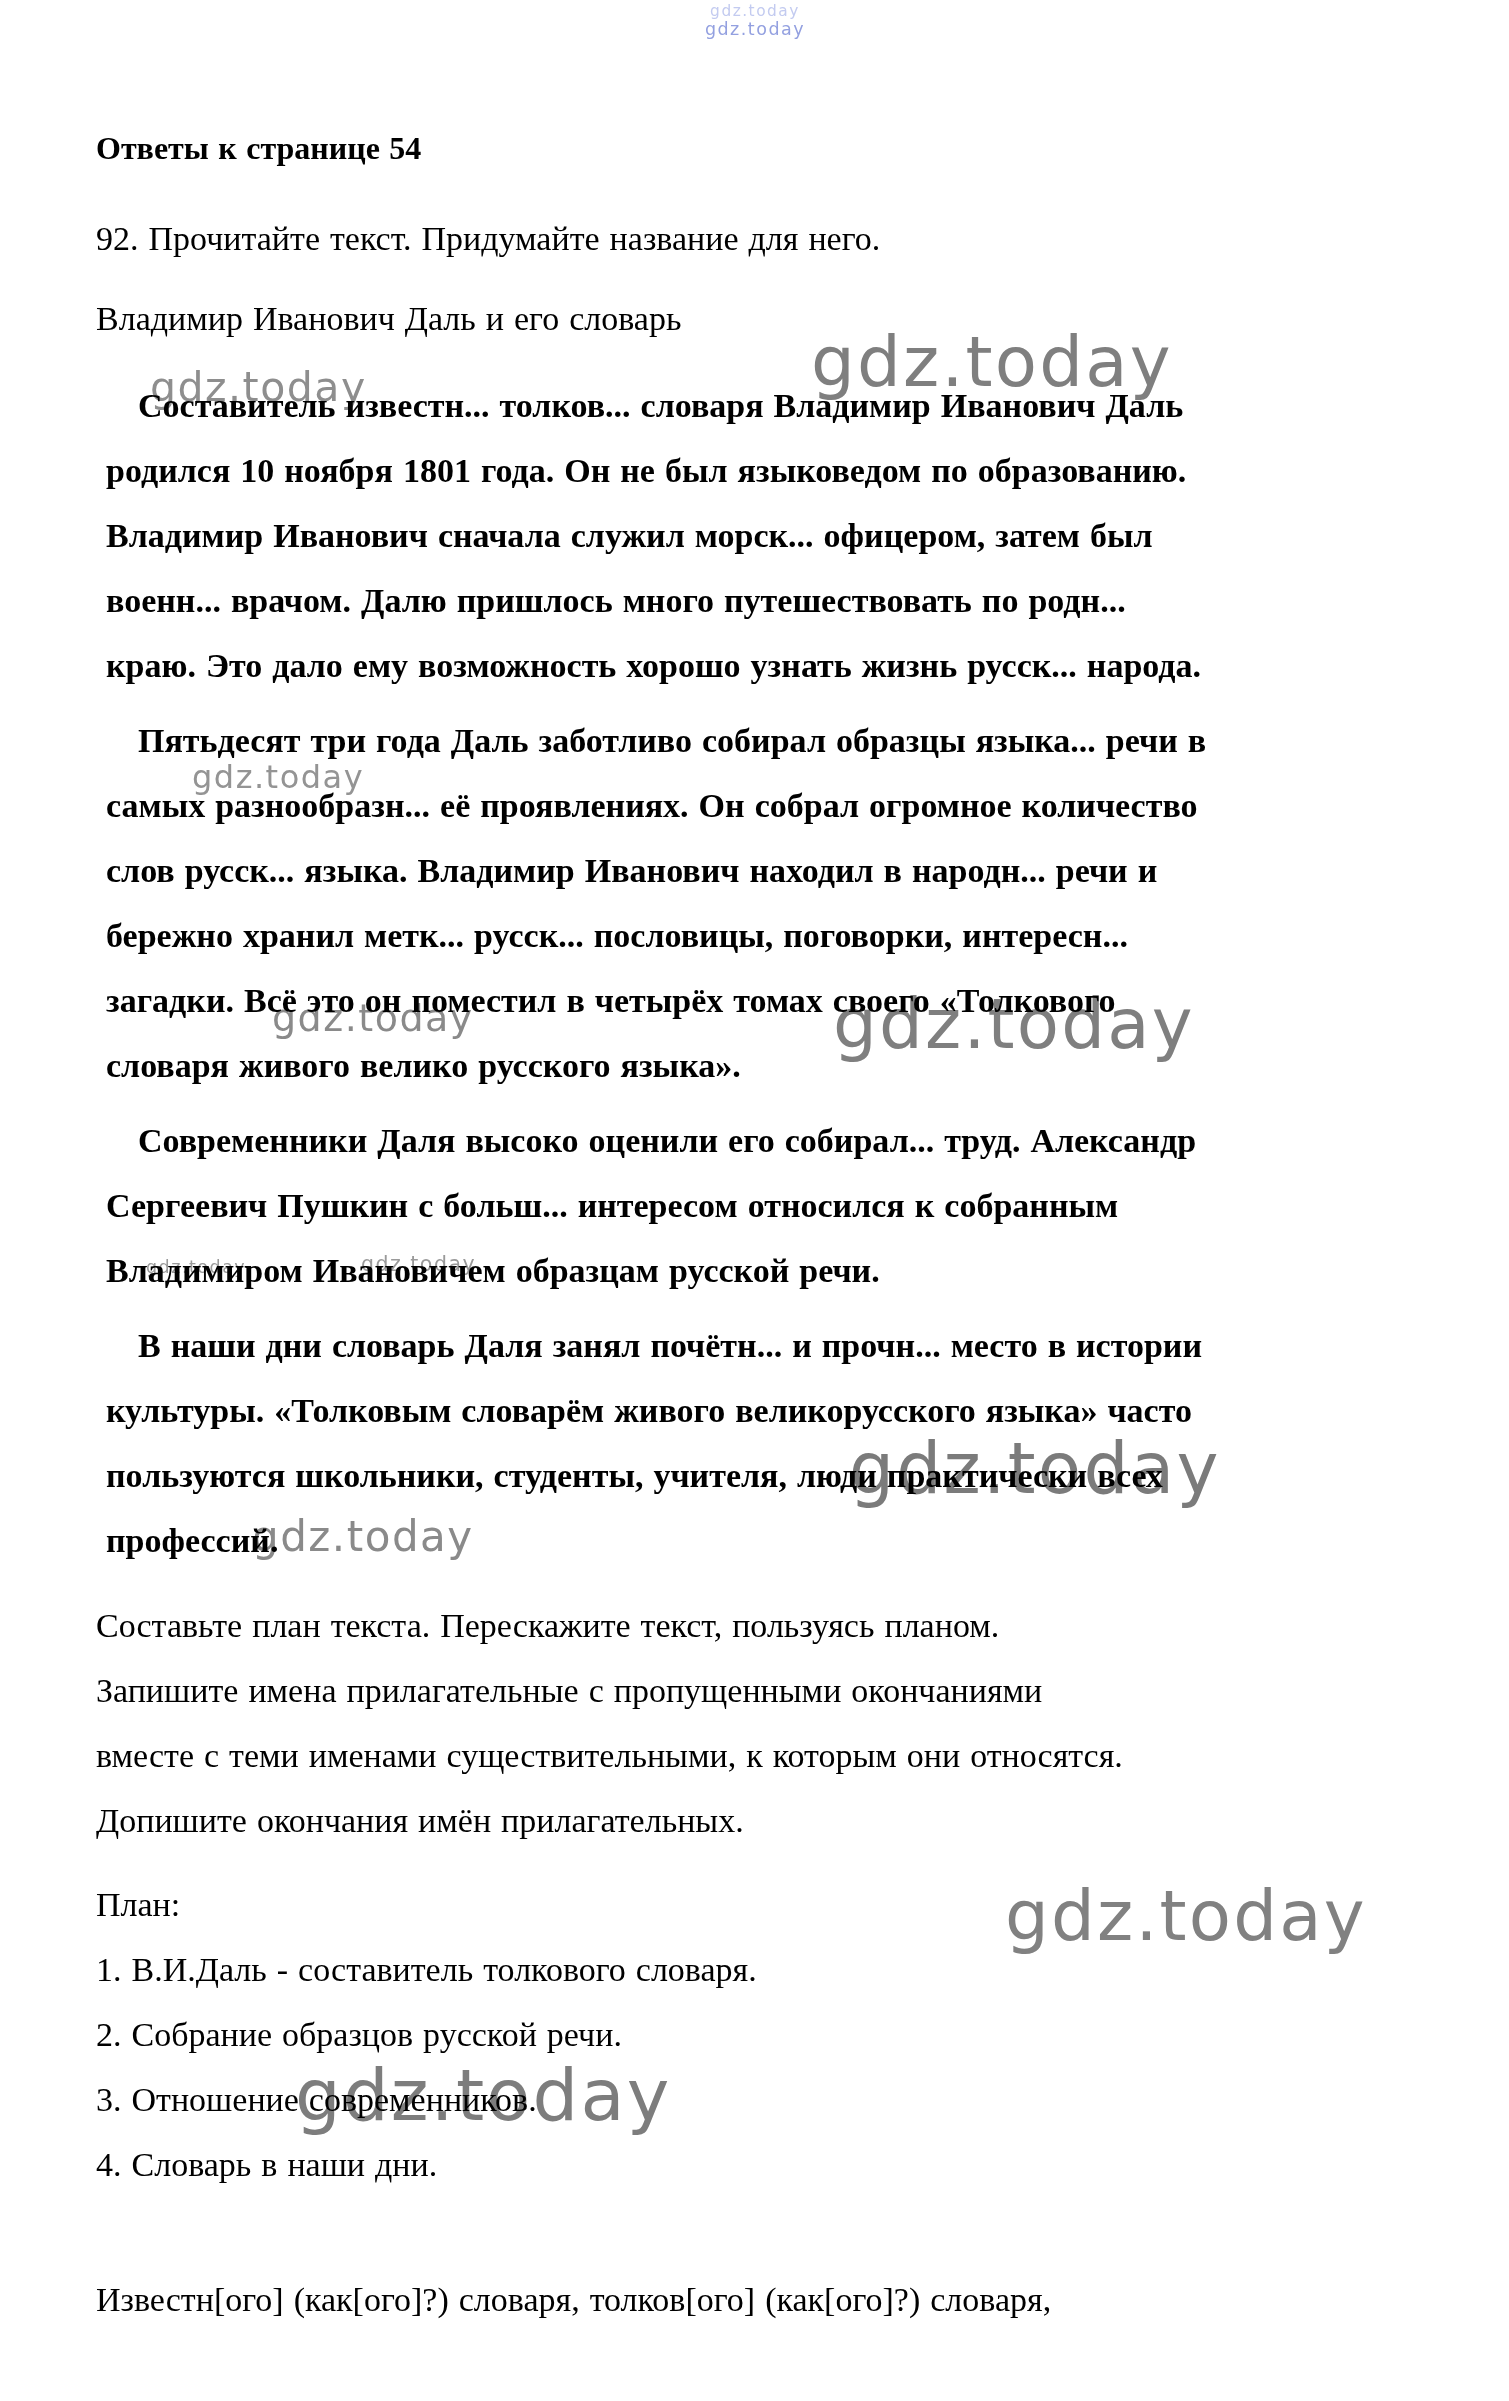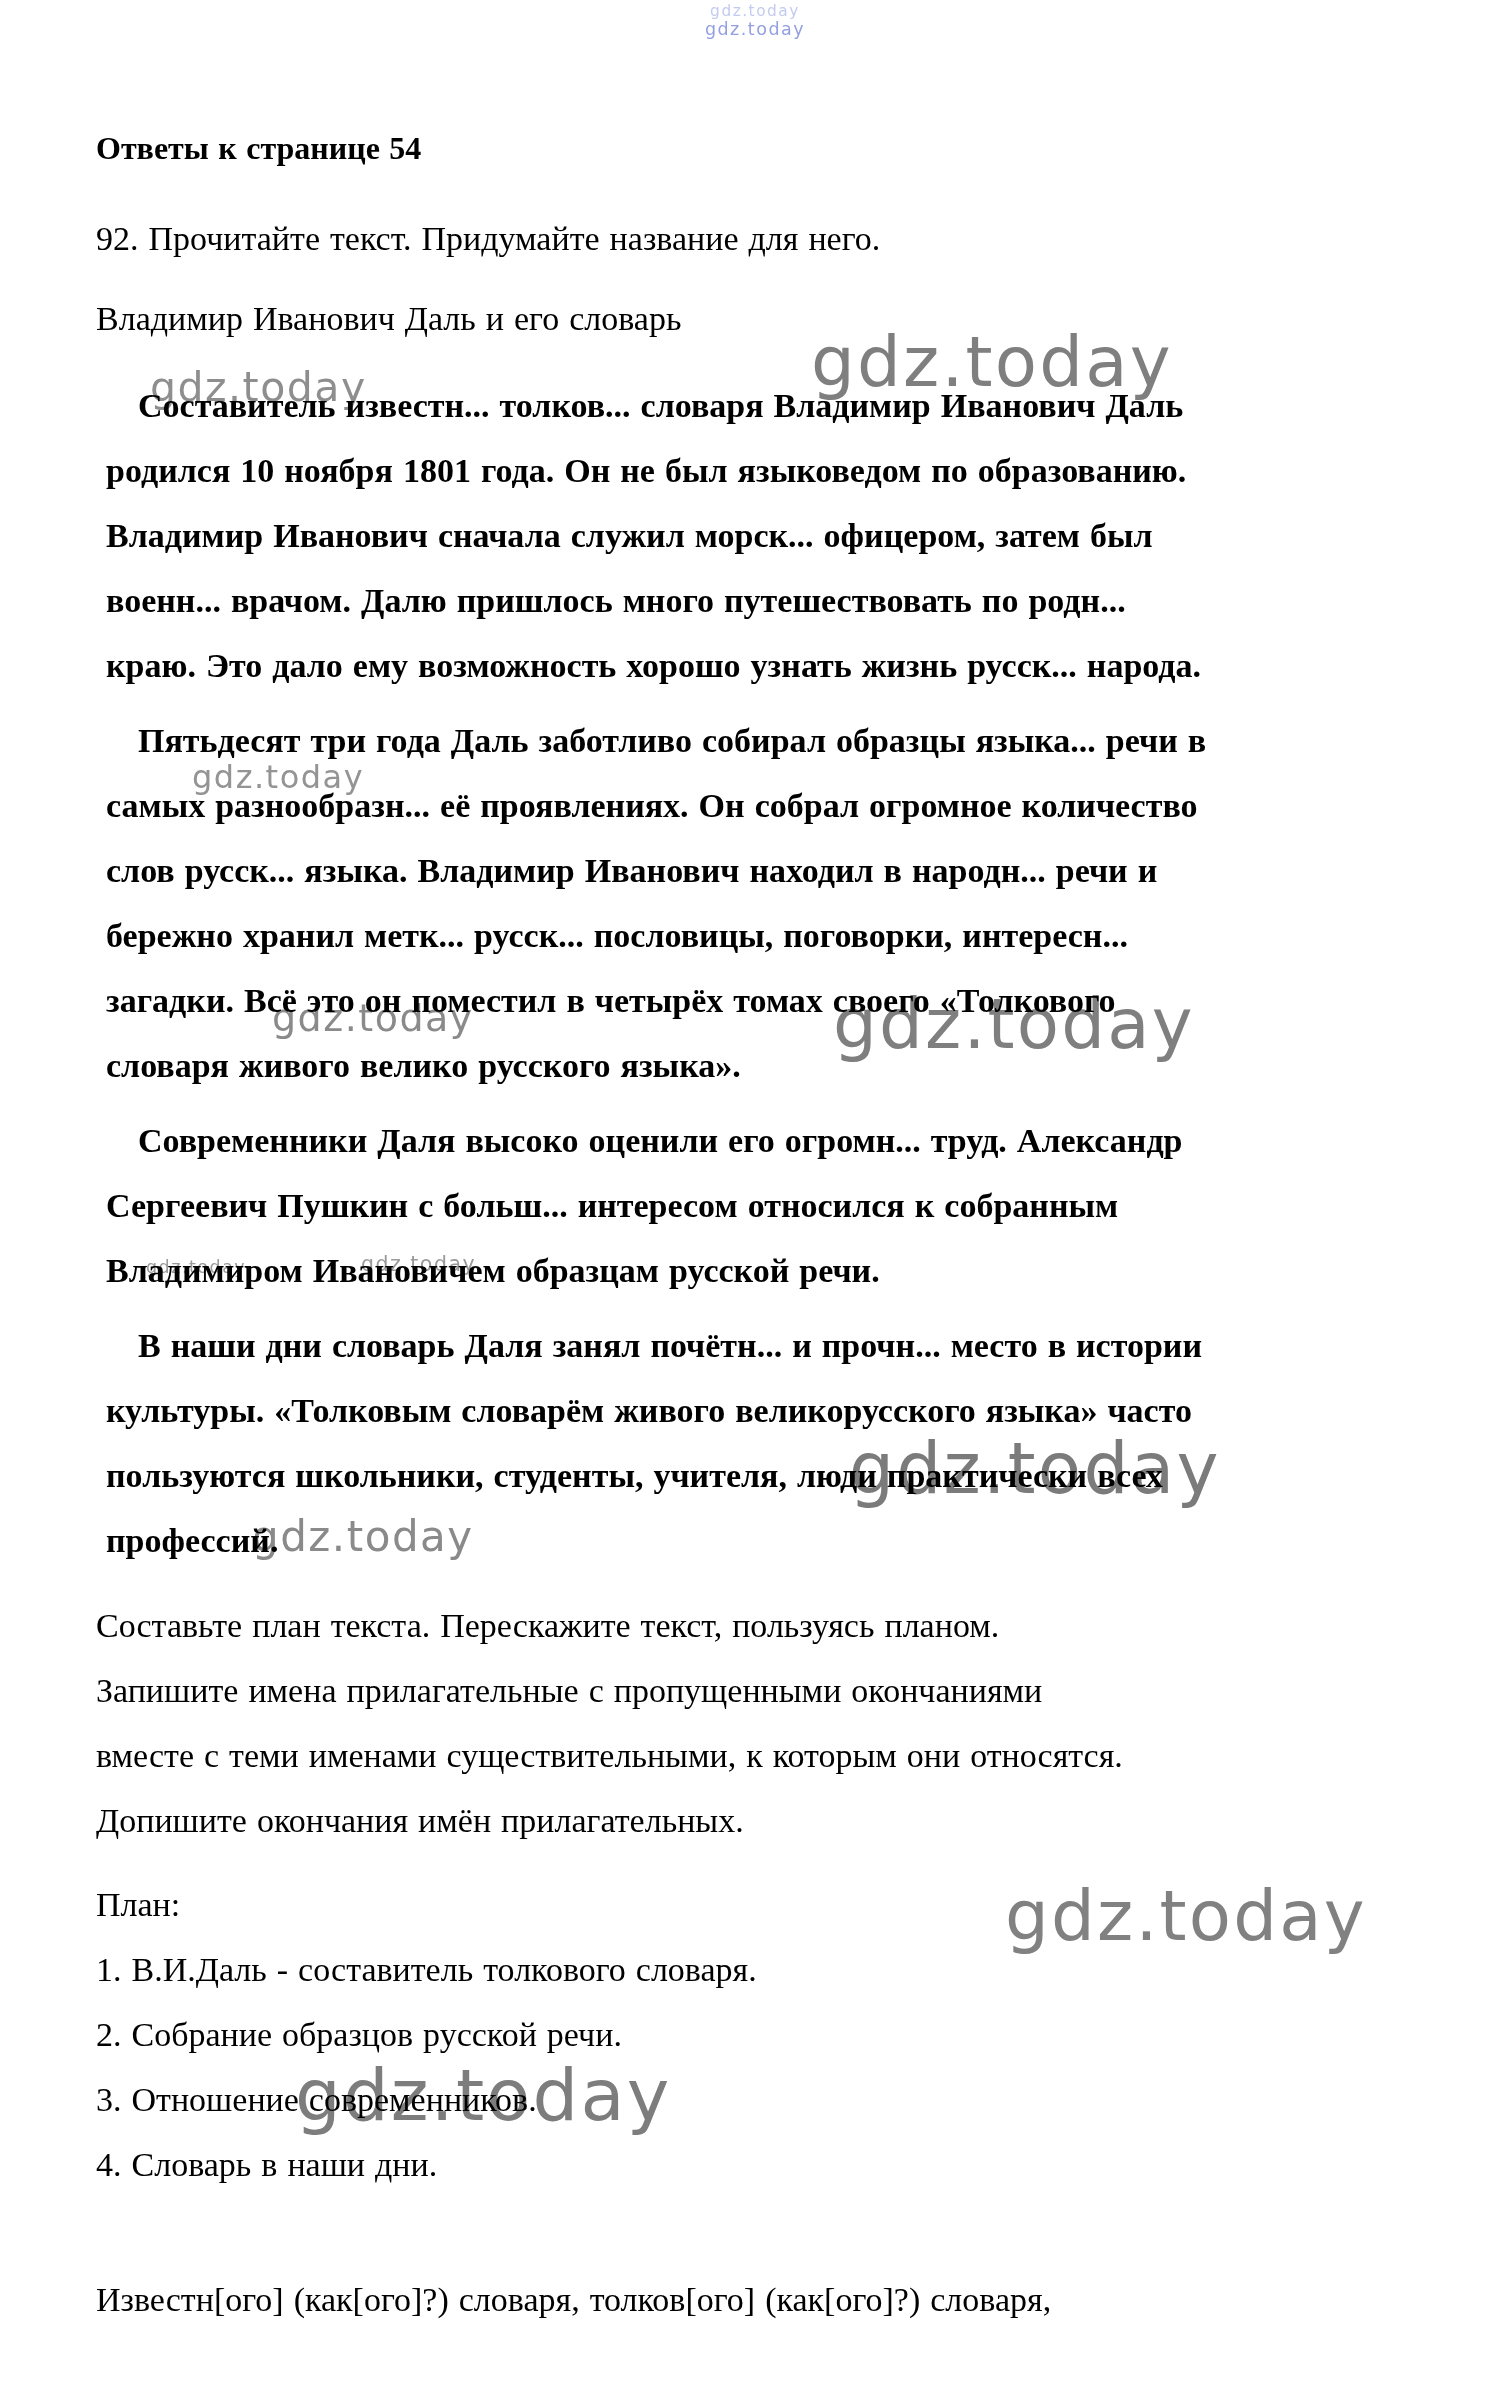--- a/index.html
+++ b/index.html
@@ -98,21 +98,21 @@
   <div class="para">
     <div class="line indent">Пятьдесят три года Даль заботливо собирал образцы языка... речи в</div>
     <div class="line">самых разнообразн... её проявлениях. Он собрал огромное количество</div>
     <div class="line">слов русск... языка. Владимир Иванович находил в народн... речи и</div>
     <div class="line">бережно хранил метк... русск... пословицы, поговорки, интересн...</div>
     <div class="line">загадки. Всё это он поместил в четырёх томах своего «Толкового</div>
     <div class="line">словаря живого велико русского языка».</div>
   </div>
 
   <div class="para">
-    <div class="line indent">Современники Даля высоко оценили его огромн... труд. Александр</div>
+    <div class="line indent">Современники Даля высоко оценили его собирал... труд. Александр</div>
     <div class="line">Сергеевич Пушкин с больш... интересом относился к собранным</div>
     <div class="line">Владимиром Ивановичем образцам русской речи.</div>
   </div>
 
   <div class="para">
     <div class="line indent">В наши дни словарь Даля занял почётн... и прочн... место в истории</div>
     <div class="line">культуры. «Толковым словарём живого великорусского языка» часто</div>
     <div class="line">пользуются школьники, студенты, учителя, люди практически всех</div>
     <div class="line">профессий.</div>
   </div>

